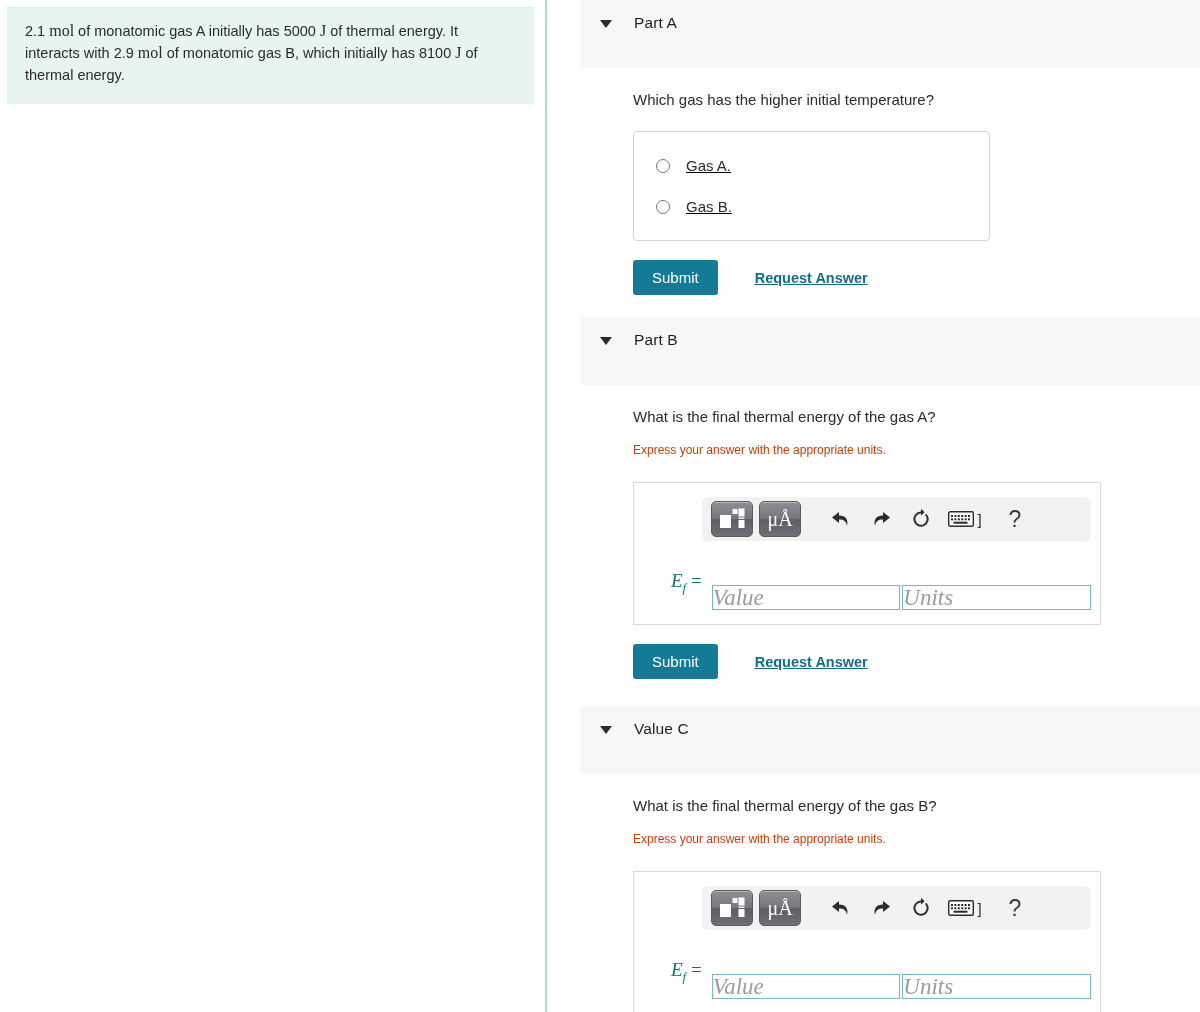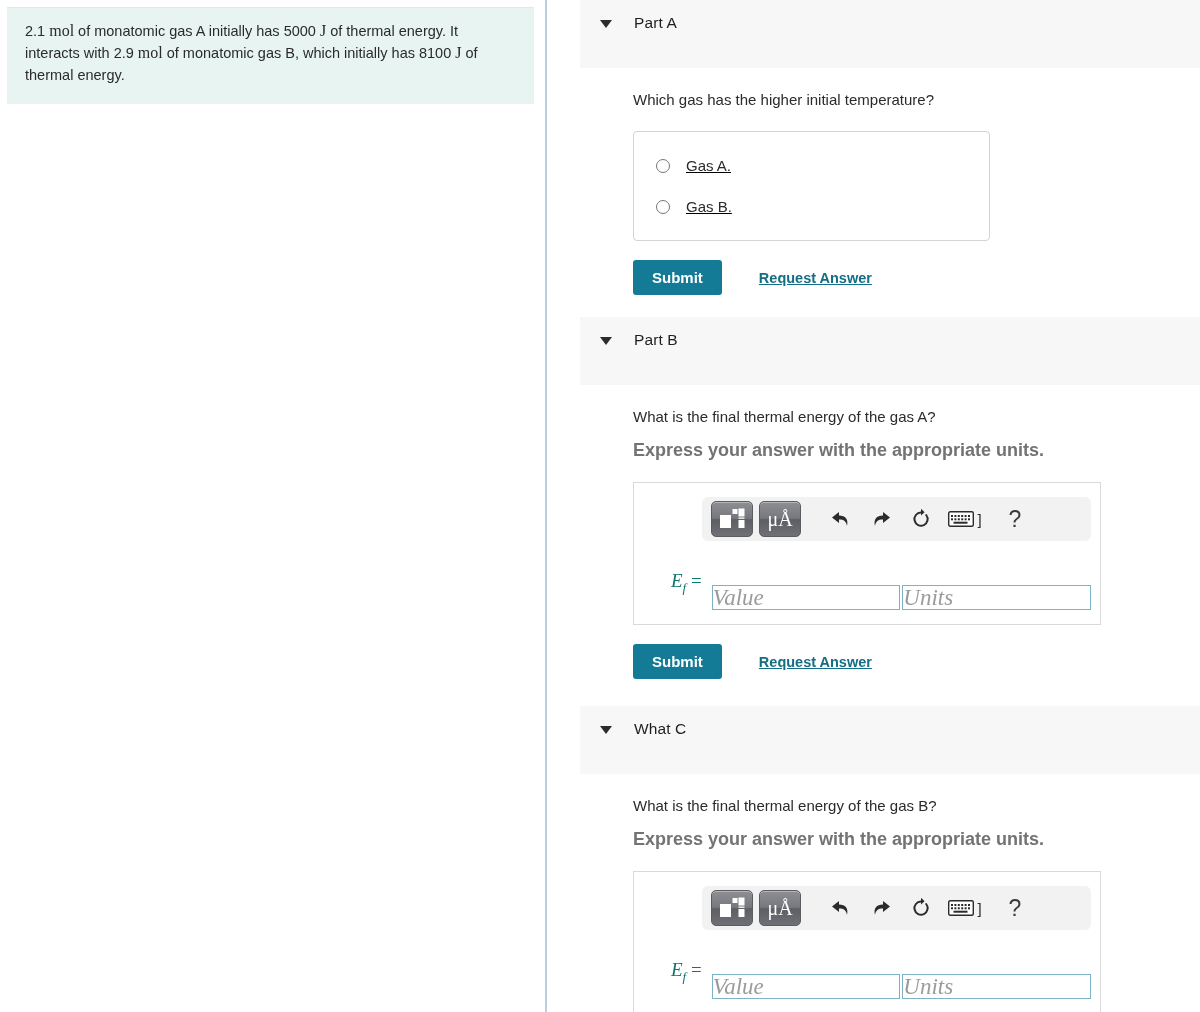--- a/index.html
+++ b/index.html
@@ -94,23 +94,23 @@
     padding-right: 20px;
   }
 
   .question-text {
     font-size: 15px;
     color: #2b2b2b;
     padding-top: 22px;
     line-height: 20px;
   }
   .express-text {
-    font-size: 18px;
-    font-weight: bold;
-    color: #737373;
+    font-size: 12px;
+    font-weight: normal;
+    color: #c2410c;
     padding-top: 13px;
     line-height: 20px;
   }
 
   
   .choice-box {
     margin-top: 21px;
     width: 357px;
     border: 1px solid #d4d4d4;
     border-radius: 4px;
@@ -142,21 +142,21 @@
     display: flex;
     align-items: center;
     margin-top: 19px;
   }
   .submit-btn {
     background: #147b96;
     color: #ffffff;
     border: none;
     border-radius: 3px;
     font-size: 15px;
-    font-weight: bold;
+    font-weight: normal;
     font-family: "Liberation Sans", sans-serif;
     padding: 0 19px;
     height: 35px;
     line-height: 35px;
     cursor: pointer;
   }
   .request-link {
     margin-left: 37px;
     font-size: 14.5px;
     font-weight: bold;
@@ -398,21 +398,21 @@
         <div class="submit-row">
           <button class="submit-btn">Submit</button>
           <a class="request-link">Request Answer</a>
         </div>
       </div>
     </div>
 
     <div class="sec-c">
       <div class="part-header">
         <div class="caret"></div>
-        <div class="part-title">What C</div>
+        <div class="part-title">Value C</div>
       </div>
       <div class="part-body">
         <div class="question-text">What is the final thermal energy of the gas B?</div>
         <div class="express-text">Express your answer with the appropriate units.</div>
 
         <div class="answer-box">
           <div class="ans-toolbar">
 
             <div class="tb-btn">
               <svg width="26" height="22" viewBox="0 0 26 22">

